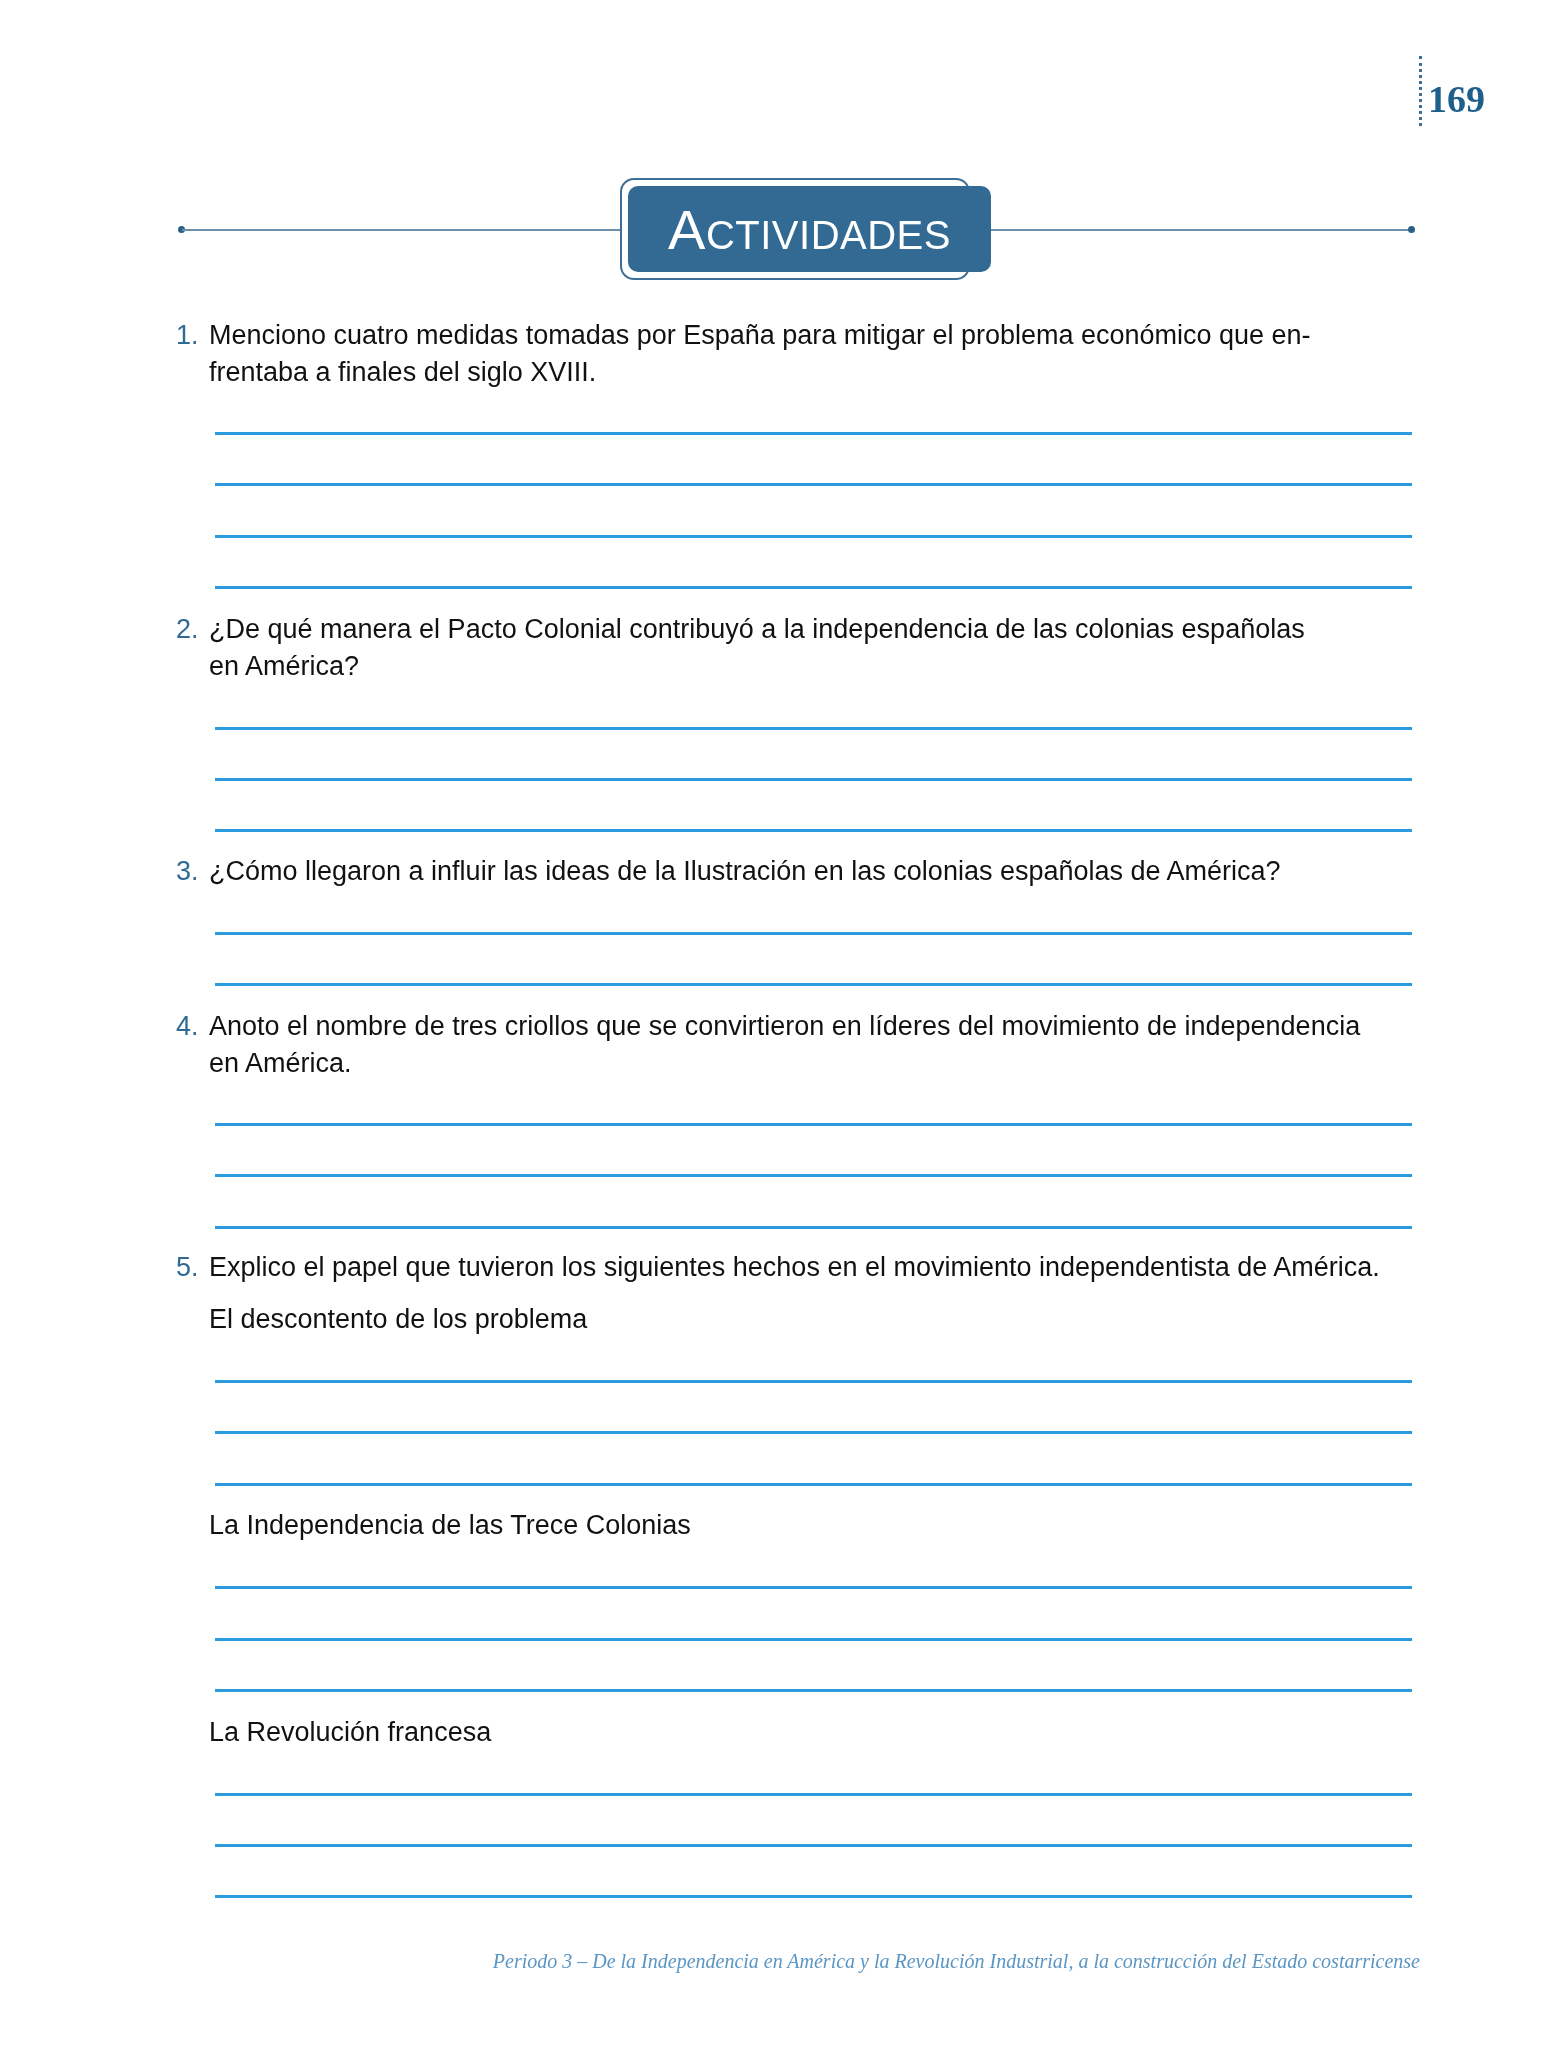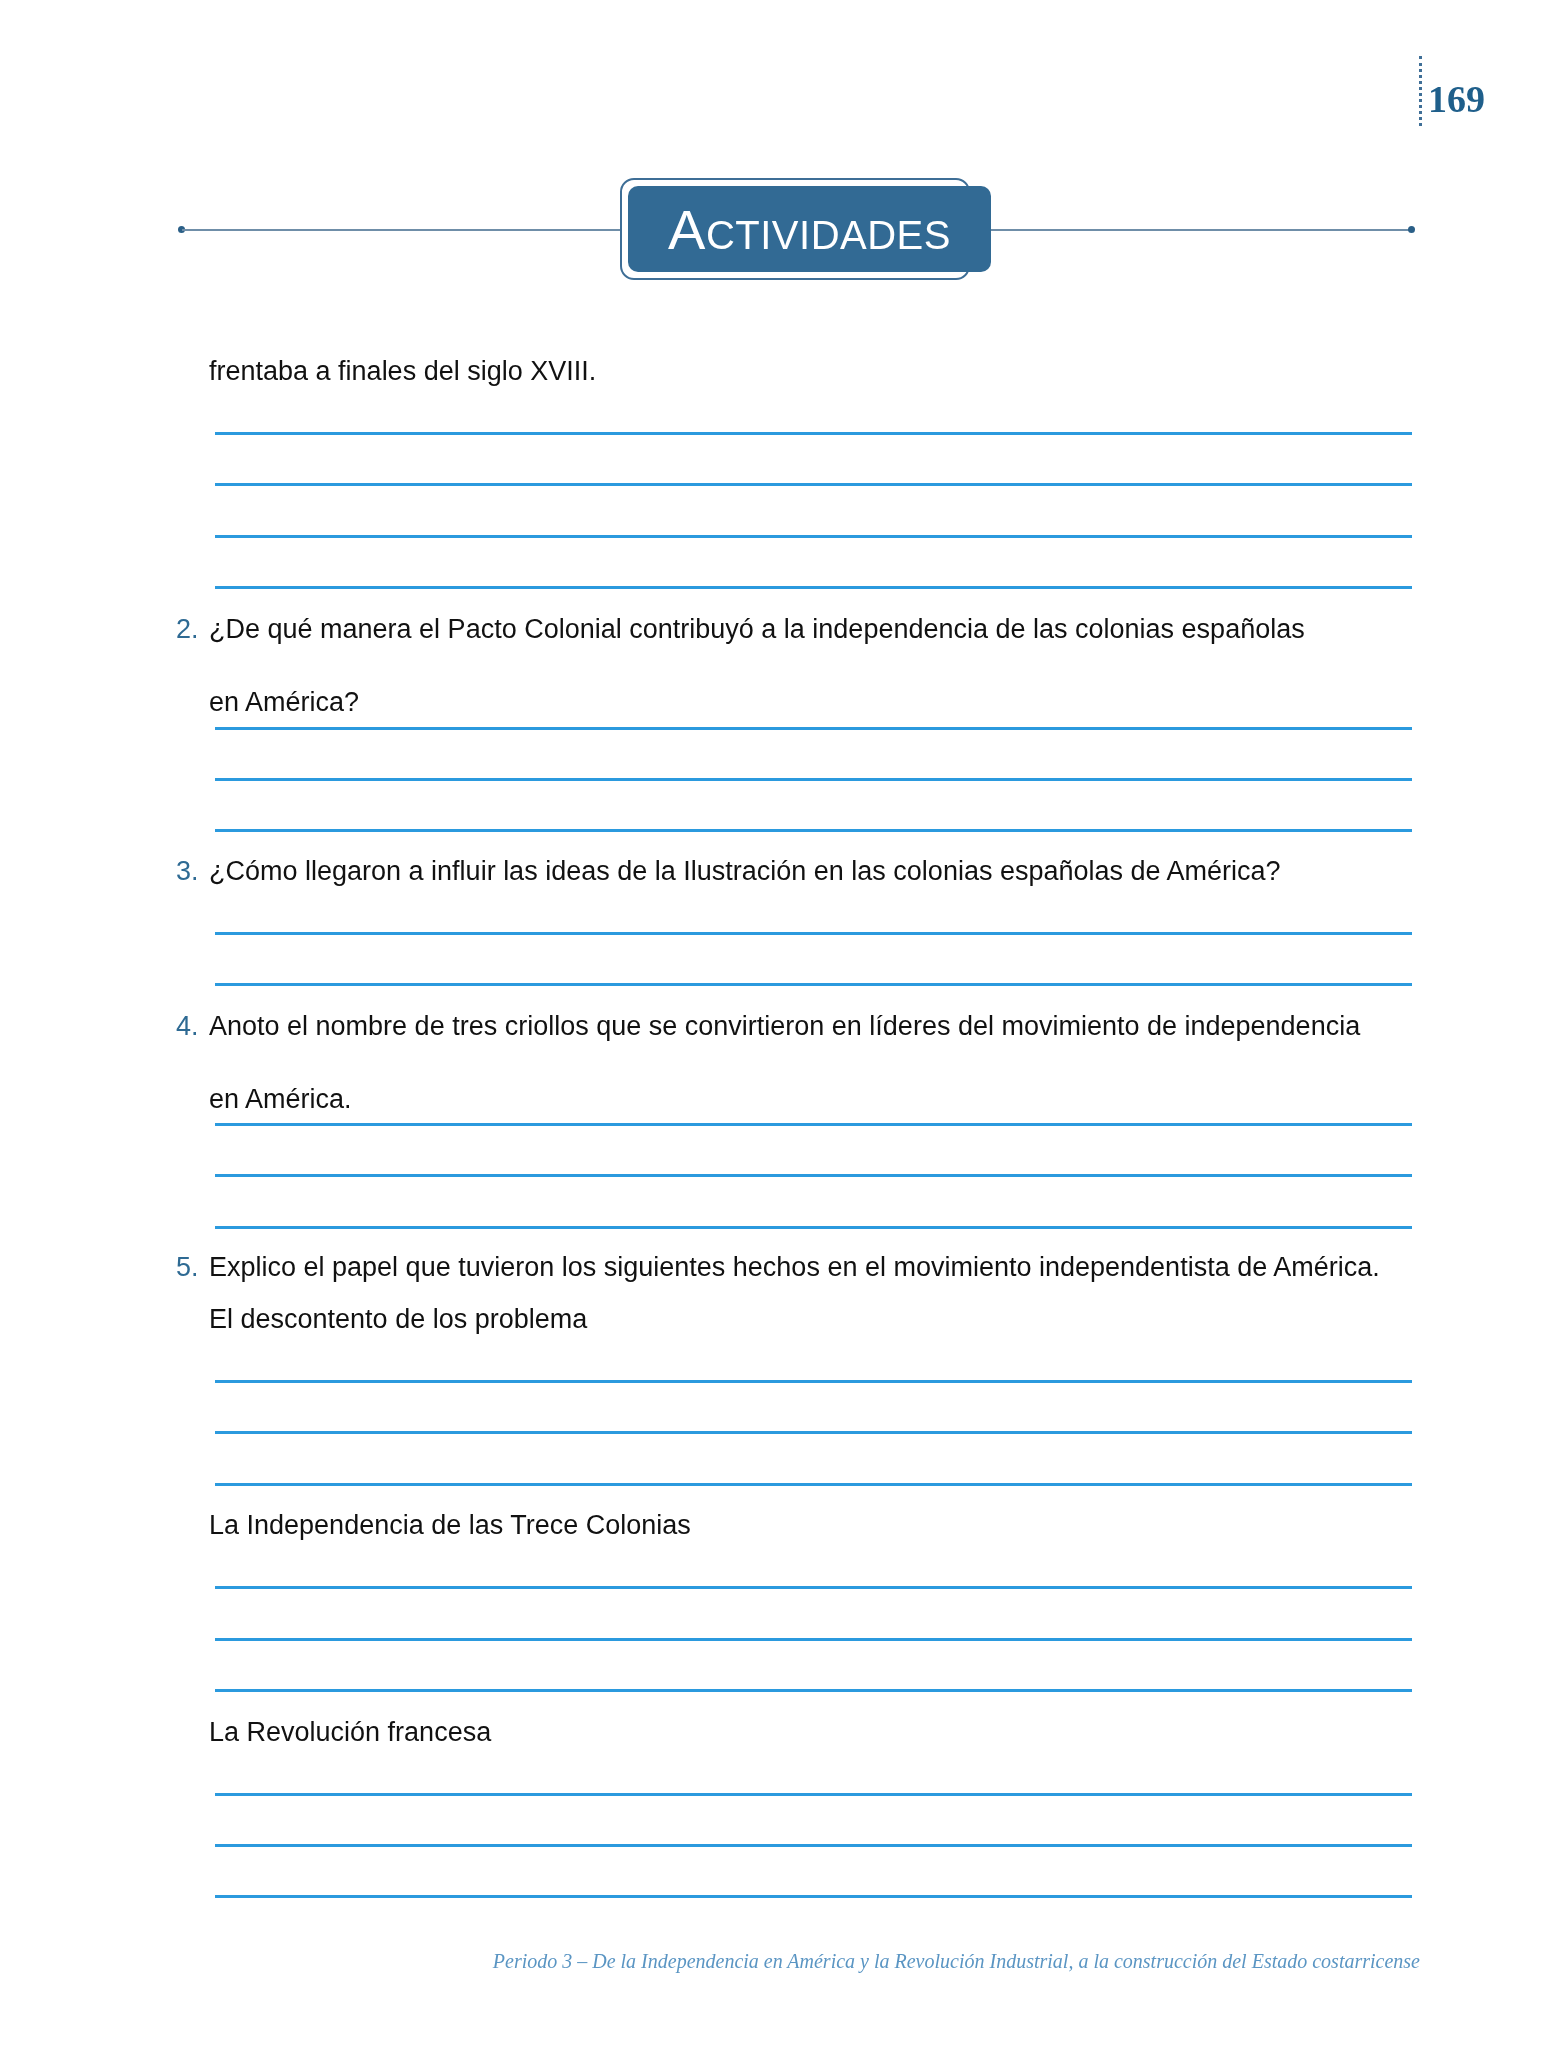--- a/index.html
+++ b/index.html
@@ -11,21 +11,21 @@
   .hrule-left { left: 182px; width: 440px; }
   .hrule-right { left: 968px; width: 443px; }
   .dot { width: 7px; height: 7px; border-radius: 50%; background: #2a5f87; top: 226px; }
   .badge-outer { left: 620px; top: 178px; width: 350px; height: 102px; border: 2px solid #3e6e96; border-radius: 14px; background: #fff; box-sizing: border-box; }
   .badge-inner { left: 628px; top: 186px; width: 363px; height: 86px; background: #326a94; border-radius: 10px; display: flex; align-items: center; justify-content: center; color: #ffffff; }
   .badge-text { font-family: "Liberation Sans", sans-serif; font-size: 40px; letter-spacing: 0.5px; }
   .badge-text .cap { font-size: 56px; }
   .q { left: 176px; width: 1240px; font-size: 27px; color: #111; line-height: 37px; }
   .q .num { color: #2e6a93; display: inline-block; width: 33px; }
   .q .txt { display: inline; }
-  .q .indent { padding-left: 33px; margin-top: 36px; }
+  .q .indent { padding-left: 33px; }
   .just { text-align: justify; text-align-last: left; }
   .sub { left: 209px; font-size: 27px; color: #111; line-height: 37px; }
   .ans { left: 215px; width: 1197px; height: 3px; background: #2b9ade; }
   .footer { left: 200px; width: 1220px; top: 1950px; text-align: right; font-family: "Liberation Serif", serif; font-style: italic; font-size: 20px; color: #5a95c3; }
 </style>
 </head>
 <body>
 
 <div class="abs page-num-rule"></div>
 <div class="abs page-num">169</div>
@@ -33,20 +33,21 @@
 <div class="abs dot" style="left:178px;"></div>
 <div class="abs hrule hrule-left"></div>
 <div class="abs hrule hrule-right"></div>
 <div class="abs dot" style="left:1408px;"></div>
 <div class="abs badge-outer"></div>
 <div class="abs badge-inner">
   <span class="badge-text"><span class="cap">A</span><span>CTIVIDADES</span></span>
 </div>
 
 <div class="abs q" style="top:317px;">
+  <div class="just"><span class="num">1.</span><span class="txt">Menciono cuatro medidas tomadas por España para mitigar el problema económico que en-</span></div>
   <div class="indent">frentaba a finales del siglo XVIII.</div>
 </div>
 <div class="abs ans" style="top:432px;"></div>
 <div class="abs ans" style="top:483px;"></div>
 <div class="abs ans" style="top:535px;"></div>
 <div class="abs ans" style="top:586px;"></div>
 
 <div class="abs q" style="top:611px;">
   <div class="just"><span class="num">2.</span><span class="txt">¿De qué manera el Pacto Colonial contribuyó a la independencia de las colonias españolas</span></div>
   <div class="indent">en América?</div>

